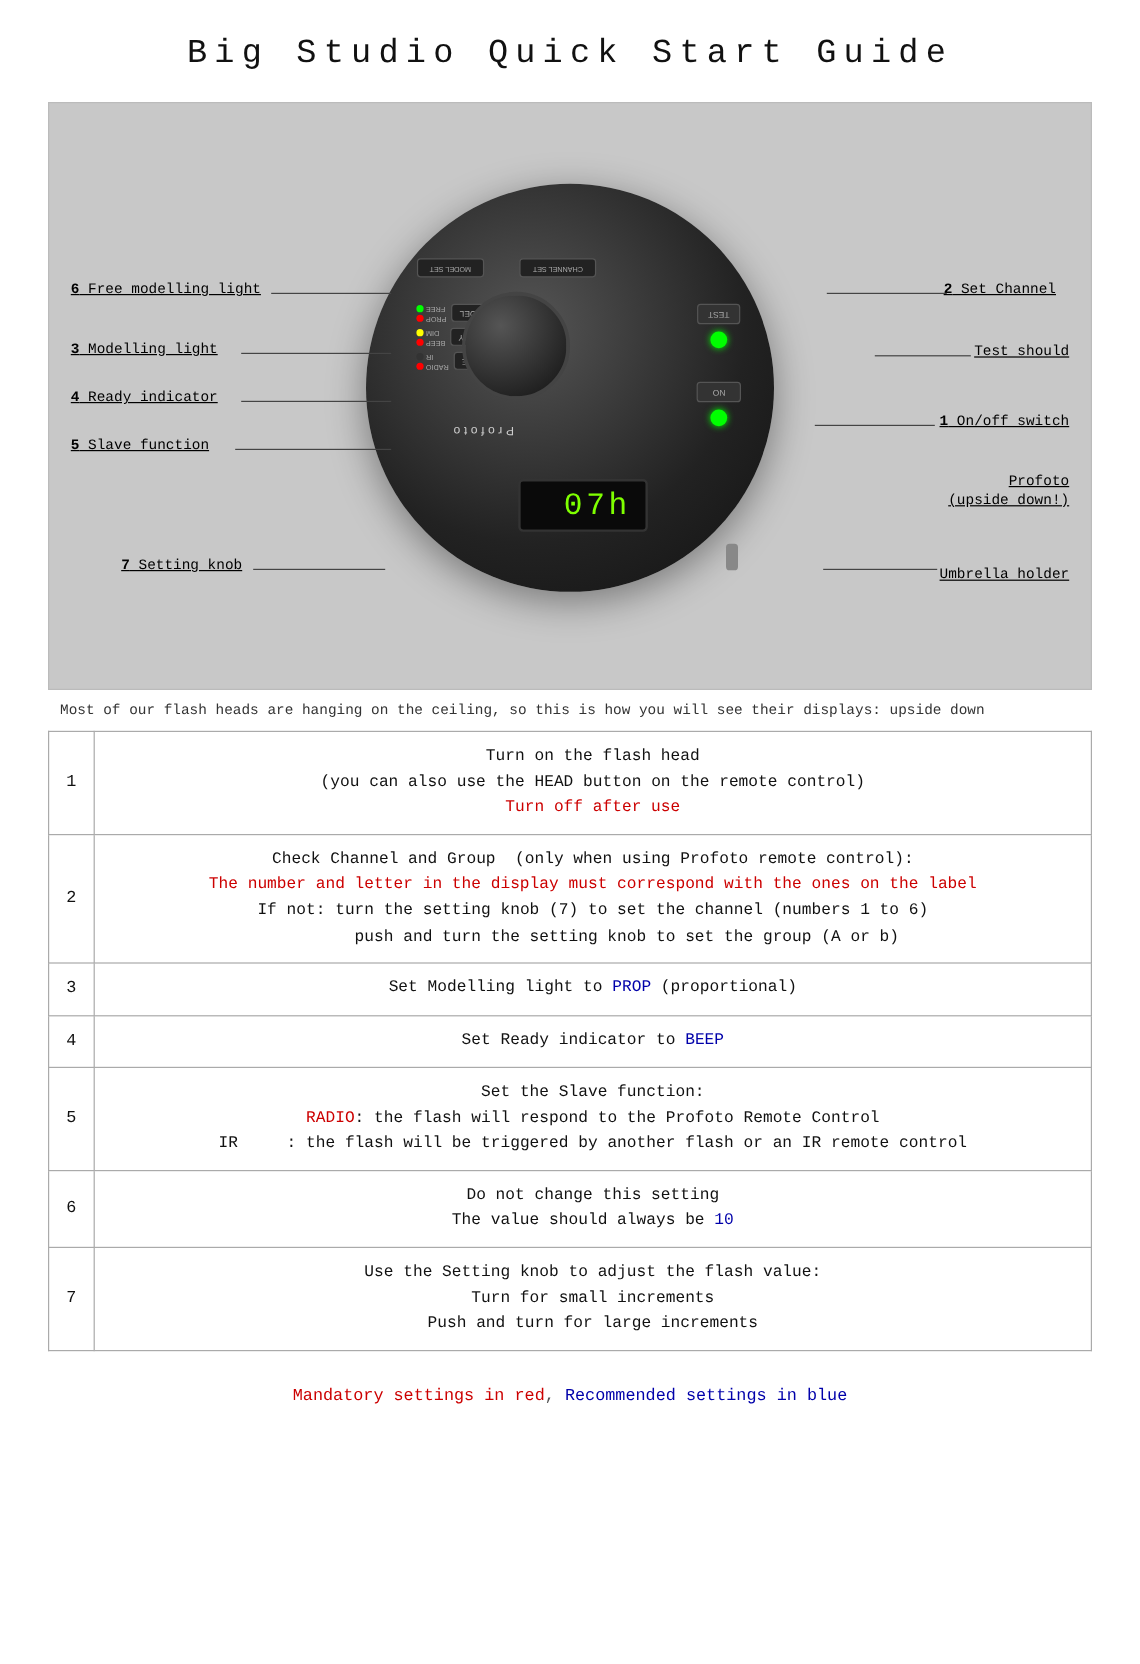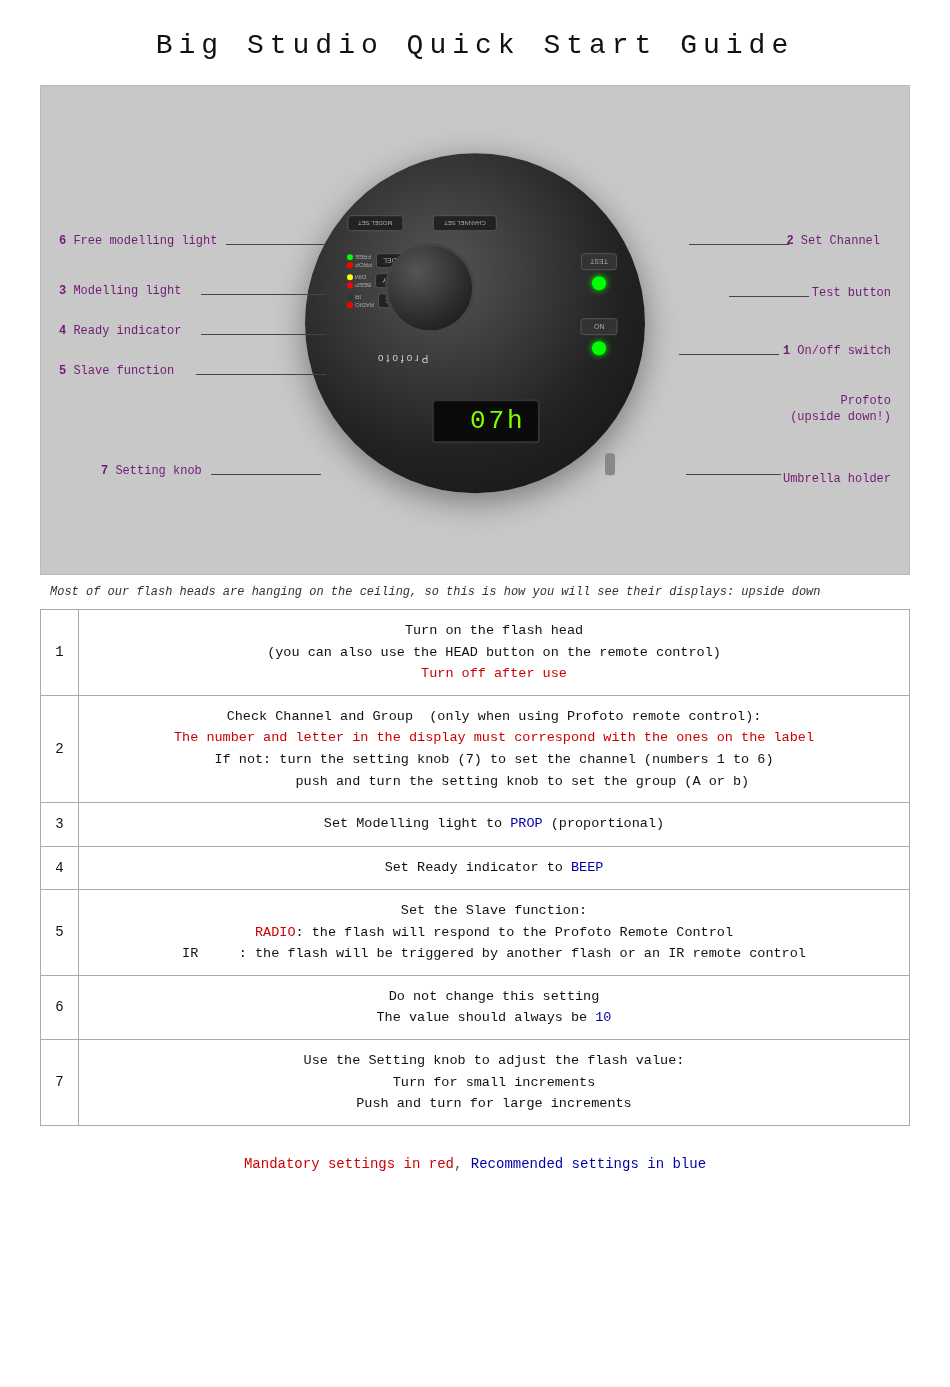--- a/index.html
+++ b/index.html
@@ -58,21 +58,20 @@
       height: 90px;
       border-radius: 50%;
       background: radial-gradient(circle at 35% 30%, #555, #111);
       border: 3px solid #444;
       position: absolute;
       top: 90px;
       left: 80px;
     }
     
     .caption {
-      font-style: italic;
       font-size: 12px;
       color: #333;
       margin-bottom: 10px;
       padding-left: 10px;
     }
     
     .steps-table {
       width: 100%;
       border-collapse: collapse;
       margin-bottom: 30px;
@@ -107,22 +106,23 @@
     .annotations {
       position: absolute;
       top: 0; left: 0;
       width: 100%; height: 100%;
       pointer-events: none;
     }
     .ann-text {
       position: absolute;
       font-size: 12px;
       font-family: 'Courier New', monospace;
-      color: #701a75;
+      color: #000000;
       white-space: nowrap;
+      text-decoration: underline;
     }
     .ann-text b { font-weight: bold; }
     .ann-line {
       position: absolute;
       background: #444;
       height: 1px;
     }
   </style>
 </head>
 <body>
@@ -220,21 +220,21 @@
 
     <span class="ann-text" style="left:18px;top:278px;"><b>5</b> Slave function</span>
     <div class="ann-line" style="left:155px;top:288px;width:130px;"></div>
 
     <span class="ann-text" style="left:60px;top:378px;"><b>7</b> Setting knob</span>
     <div class="ann-line" style="left:170px;top:388px;width:110px;"></div>
 
     <span class="ann-text" style="right:29px;top:148px;"><b>2</b> Set Channel</span>
     <div class="ann-line" style="right:120px;top:158px;width:100px;"></div>
 
-    <span class="ann-text" style="right:18px;top:200px;">Test button</span>
+    <span class="ann-text" style="right:18px;top:200px;">Test should</span>
     <div class="ann-line" style="right:100px;top:210px;width:80px;"></div>
 
     <span class="ann-text" style="right:18px;top:258px;"><b>1</b> On/off switch</span>
     <div class="ann-line" style="right:130px;top:268px;width:100px;"></div>
 
     <span class="ann-text" style="right:18px;top:308px;">Profoto</span>
     <span class="ann-text" style="right:18px;top:324px;">(upside down!)</span>
 
     <span class="ann-text" style="right:18px;top:386px;">Umbrella holder</span>
     <div class="ann-line" style="right:128px;top:388px;width:95px;"></div>

